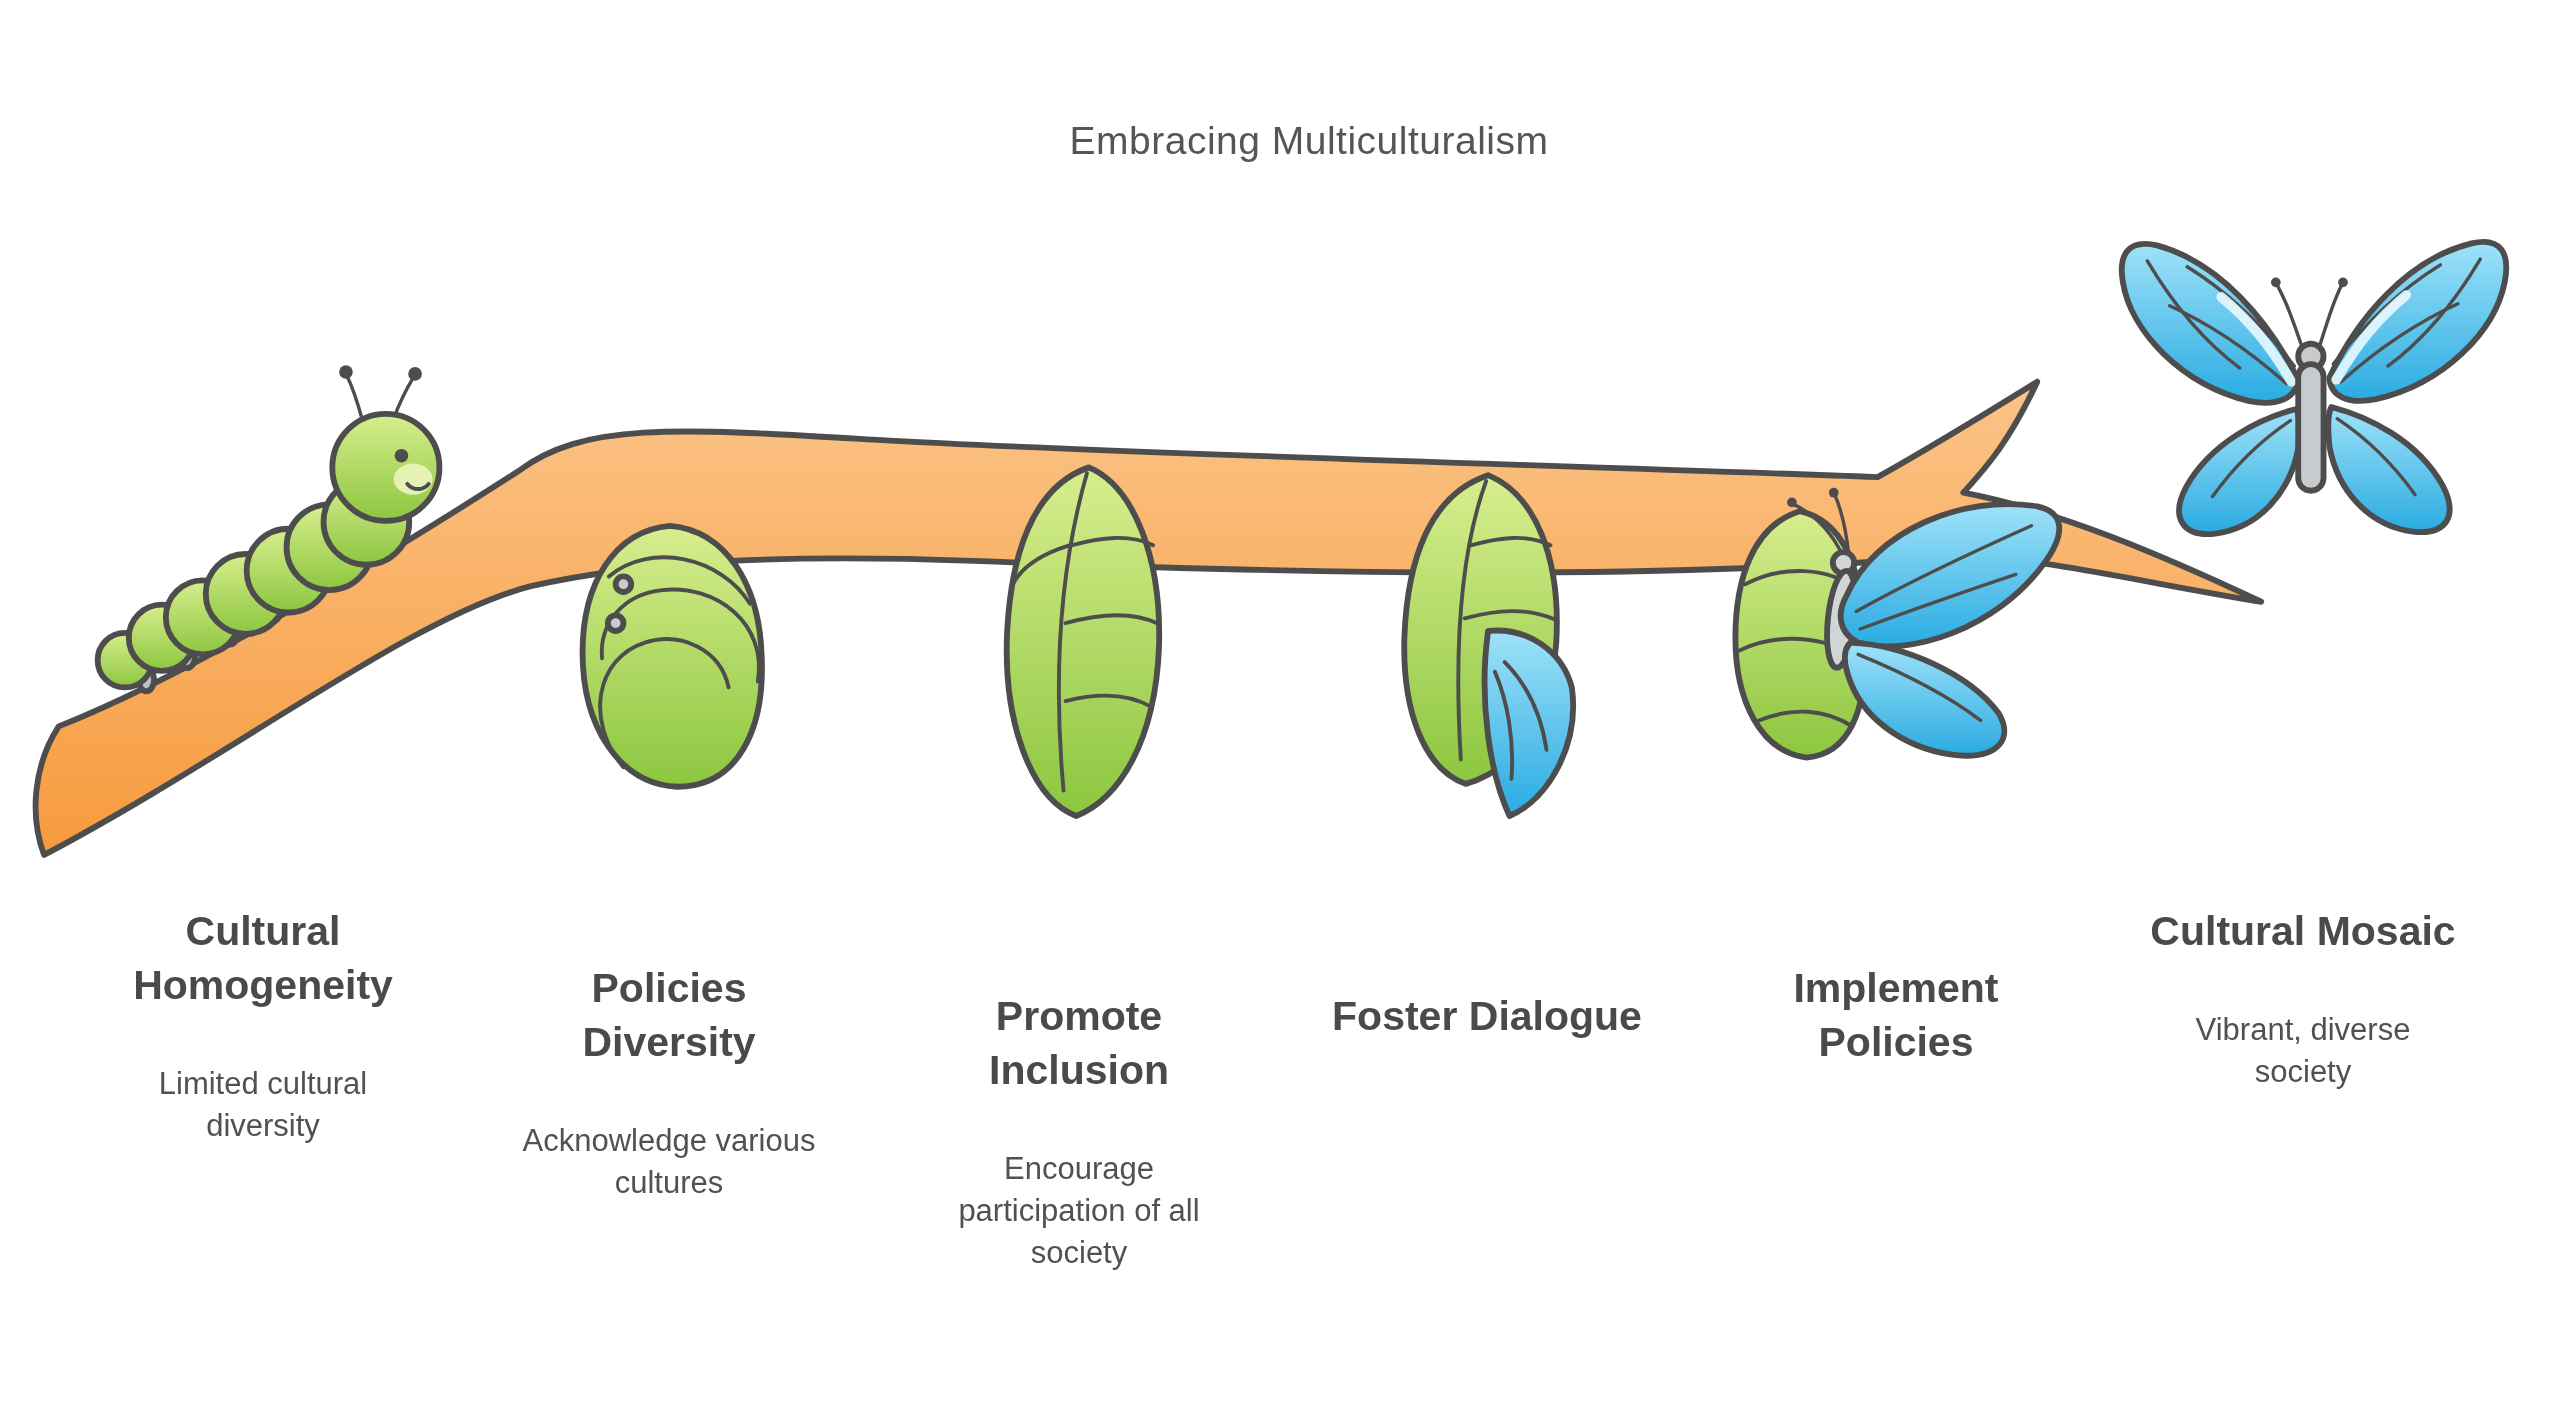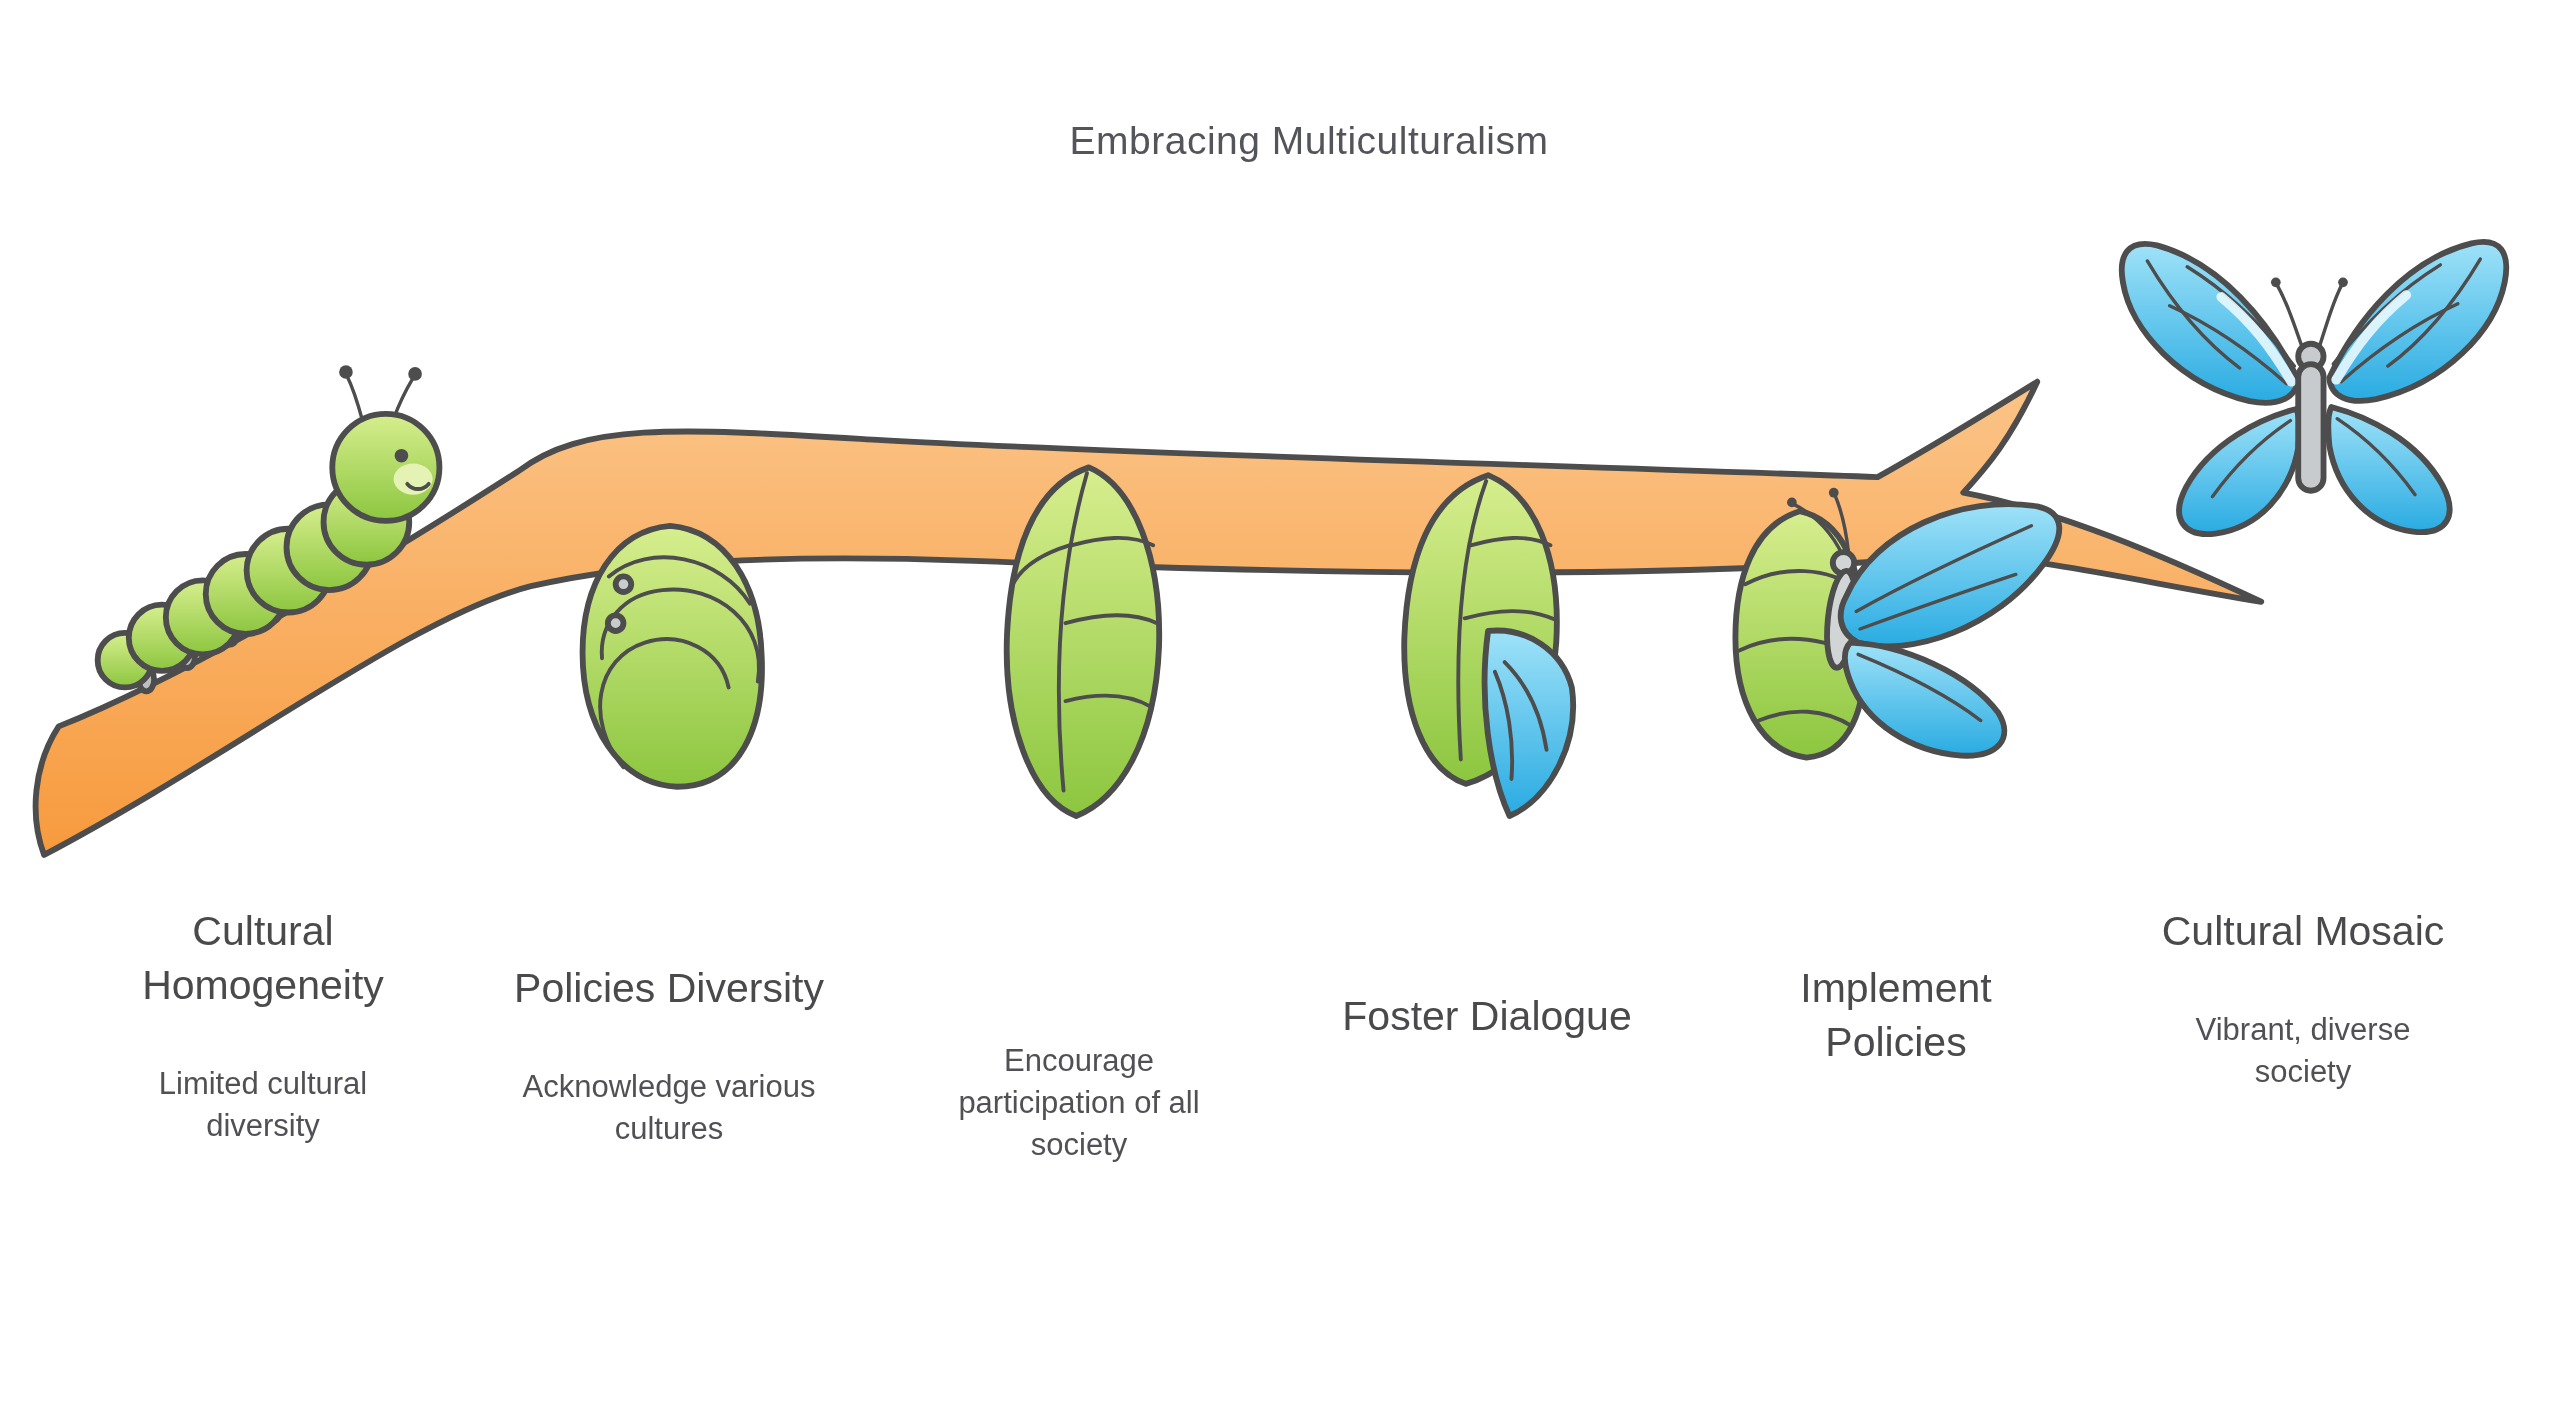--- a/index.html
+++ b/index.html
@@ -2,21 +2,21 @@
 <html><head>
 <meta charset="utf-8">
 <style>
   html,body{margin:0;padding:0;background:#ffffff;}
   body{width:2576px;height:1407px;overflow:hidden;font-family:"Liberation Sans",sans-serif;}
   #canvas{position:relative;width:2576px;height:1407px;background:#ffffff;}
   #art{position:absolute;left:0;top:0;}
   .page-title{position:absolute;left:0;top:119px;width:2576px;text-align:center;
     font-size:39px;font-weight:400;color:#54555A;letter-spacing:0.5px;padding-left:21px;}
   .stage{position:absolute;width:312px;text-align:center;}
-  .stage h2{margin:0;font-size:41px;line-height:1.32;font-weight:400;color:#4A4A4D;}
+  .stage h2{margin:0;font-size:41px;line-height:1.32;font-weight:700;color:#4A4A4D;}
   .stage p{margin:51px 0 0 0;font-size:31px;line-height:1.35;font-weight:400;color:#515155;}
   .ol{stroke:#4D4D4D;stroke-width:6;stroke-linecap:round;stroke-linejoin:round;}
   .detail{fill:none;stroke:#4D4D4D;stroke-width:4;stroke-linecap:round;stroke-linejoin:round;}
   .thin{fill:none;stroke:#4D4D4D;stroke-width:3.5;stroke-linecap:round;}
 </style>
 </head>
 <body>
 
 <div id="canvas">
 
@@ -192,20 +192,21 @@
 
   <div class="stage" style="left:107px;top:904px">
     <h2>Cultural Homogeneity</h2>
     <p>Limited cultural diversity</p>
   </div>
   <div class="stage" style="left:513px;top:961px">
     <h2>Policies Diversity</h2>
     <p>Acknowledge various cultures</p>
   </div>
   <div class="stage" style="left:923px;top:989px">
+    <h2>Promote Inclusion</h2>
     <p>Encourage participation of all society</p>
   </div>
   <div class="stage" style="left:1331px;top:989px">
     <h2>Foster Dialogue</h2>
   </div>
   <div class="stage" style="left:1740px;top:961px">
     <h2>Implement Policies</h2>
   </div>
   <div class="stage" style="left:2147px;top:904px">
     <h2>Cultural Mosaic</h2>

